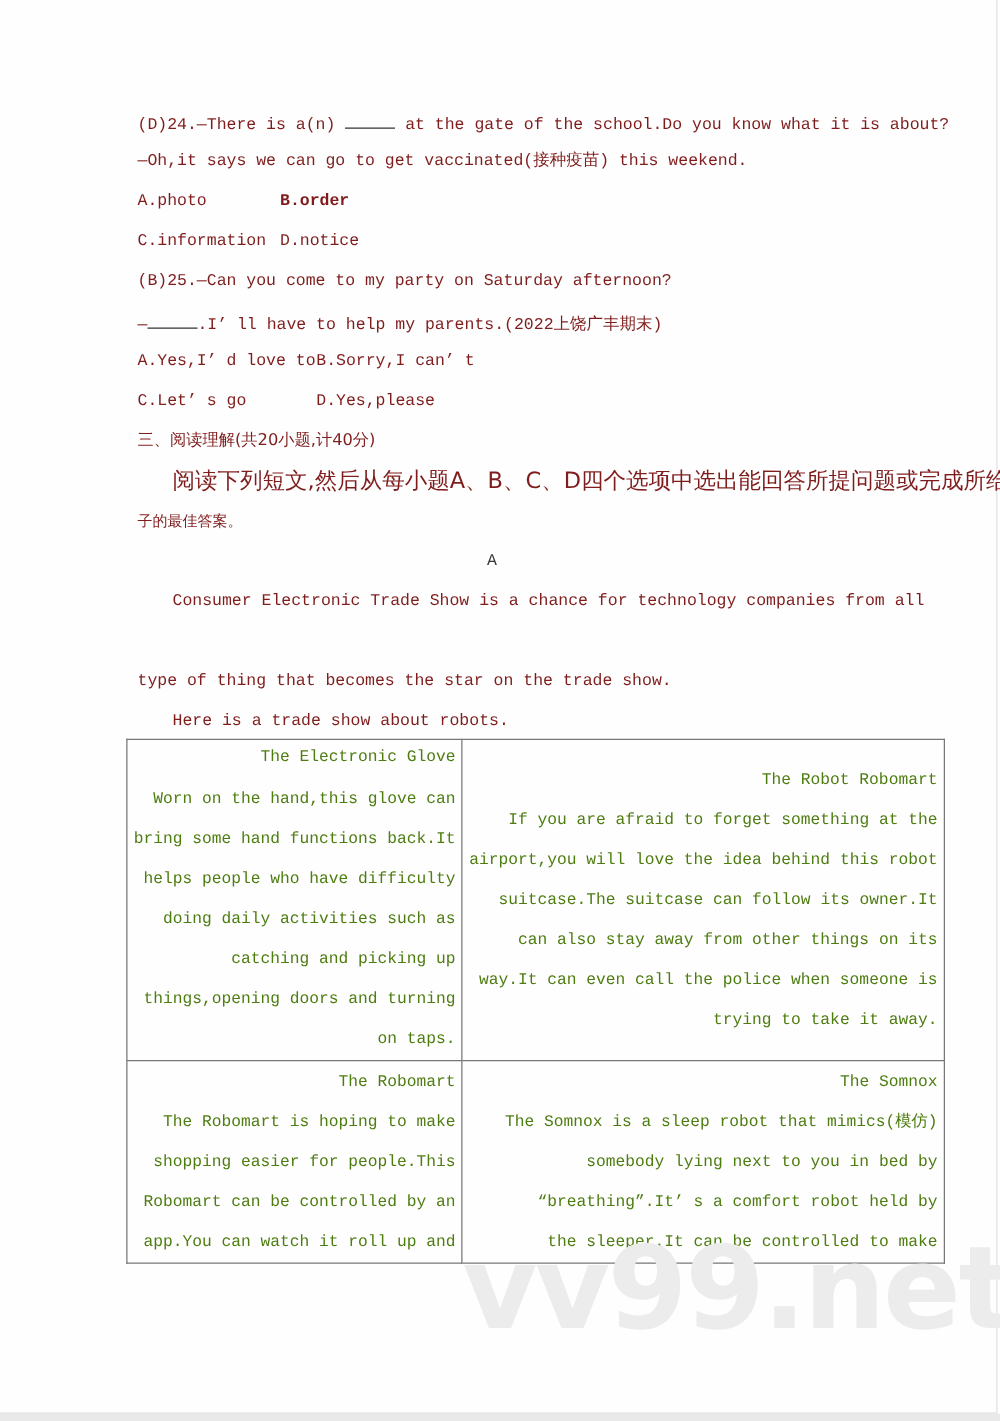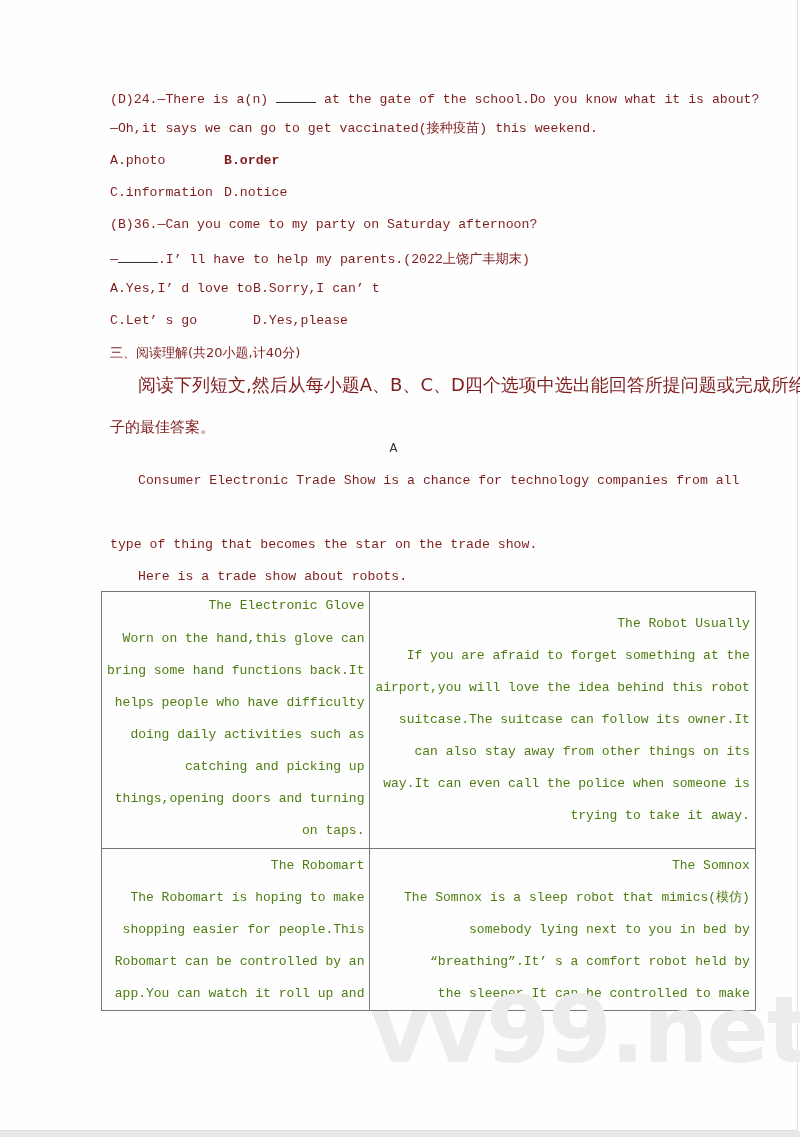--- a/index.html
+++ b/index.html
@@ -67,51 +67,51 @@
 
 <div class="page">
 
   <div class="line" style="top:89px;"><span>(D)24.</span><span>—There is a(n) </span><span class="blank"></span><span> at the gate of the school.Do you know what it is about?</span></div>
   <div class="line" style="top:121px;">—Oh,it says we can go to get vaccinated(接种疫苗) this weekend.</div>
   <div class="line" style="top:153px;">A.photo</div>
   <div class="line" style="top:153px; left:224px;font-weight:bold;">B.order</div>
   <div class="line" style="top:185px;">C.information</div>
   <div class="line" style="top:185px; left:224px;">D.notice</div>
 
-  <div class="line" style="top:217px;"><span>(B)36.</span><span>—Can you come to my party on Saturday afternoon?</span></div>
+  <div class="line" style="top:217px;"><span>(B)25.</span><span>—Can you come to my party on Saturday afternoon?</span></div>
   <div class="line" style="top:249px;"><span>—</span><span class="blank"></span><span>.I’ ll have to help my parents.(2022上饶广丰期末)</span></div>
   <div class="line" style="top:281px;">A.Yes,I’ d love to</div>
   <div class="line" style="top:281px; left:253px;">B.Sorry,I can’ t</div>
   <div class="line" style="top:313px;">C.Let’ s go</div>
   <div class="line" style="top:313px; left:253px;">D.Yes,please</div>
 
   <div class="line" style="top:345px; font-family:'DejaVu Sans', sans-serif; font-size:13px;">三、阅读理解(共20小题,计40分)</div>
   <div class="line indent" style="top:377px; font-family:'DejaVu Sans', sans-serif; font-size:18px;">阅读下列短文,然后从每小题A、B、C、D四个选项中选出能回答所提问题或完成所给句</div>
-  <div class="line" style="top:419px; font-family:'DejaVu Sans', sans-serif; font-size:15px;">子的最佳答案。</div>
+  <div class="line" style="top:409px; font-family:'DejaVu Sans', sans-serif; font-size:12px;">子的最佳答案。</div>
   <div class="center-heading" style="top:441px;">A</div>
 
   <div class="line indent" style="top:473px;">Consumer Electronic Trade Show is a chance for technology companies from all</div>
   <div class="line" style="top:537px;">type of thing that becomes the star on the trade show.</div>
   <div class="line indent" style="top:569px;">Here is a trade show about robots.</div>
 
   <table class="robots">
     <tbody>
         <tr class="r1">
       <td class="c1">
         <span class="cell-title">The Electronic Glove</span>
         <span class="cell-line">Worn on the hand,this glove can</span>
         <span class="cell-line">bring some hand functions back.It</span>
         <span class="cell-line">helps people who have difficulty</span>
         <span class="cell-line">doing daily activities such as</span>
         <span class="cell-line">catching and picking up</span>
         <span class="cell-line">things,opening doors and turning</span>
         <span class="cell-line">on taps.</span>
       </td>
       <td class="c2">
-        <span class="cell-title">The Robot Usually</span>
+        <span class="cell-title">The Robot Robomart</span>
         <span class="cell-line">If you are afraid to forget something at the</span>
         <span class="cell-line">airport,you will love the idea behind this robot</span>
         <span class="cell-line">suitcase.The suitcase can follow its owner.It</span>
         <span class="cell-line">can also stay away from other things on its</span>
         <span class="cell-line">way.It can even call the police when someone is</span>
         <span class="cell-line">trying to take it away.</span>
       </td>
     </tr>
     <tr class="r2">
       <td class="c1">

